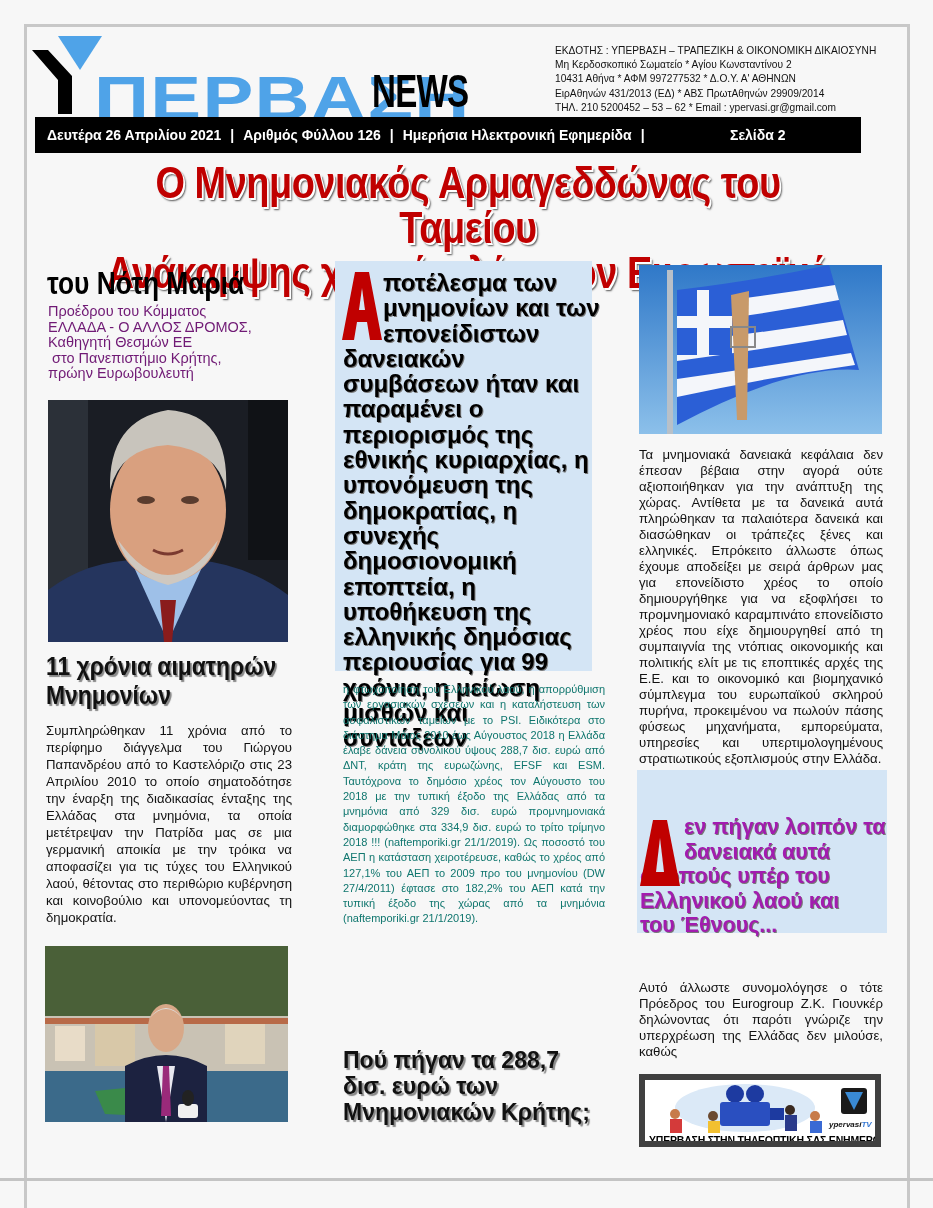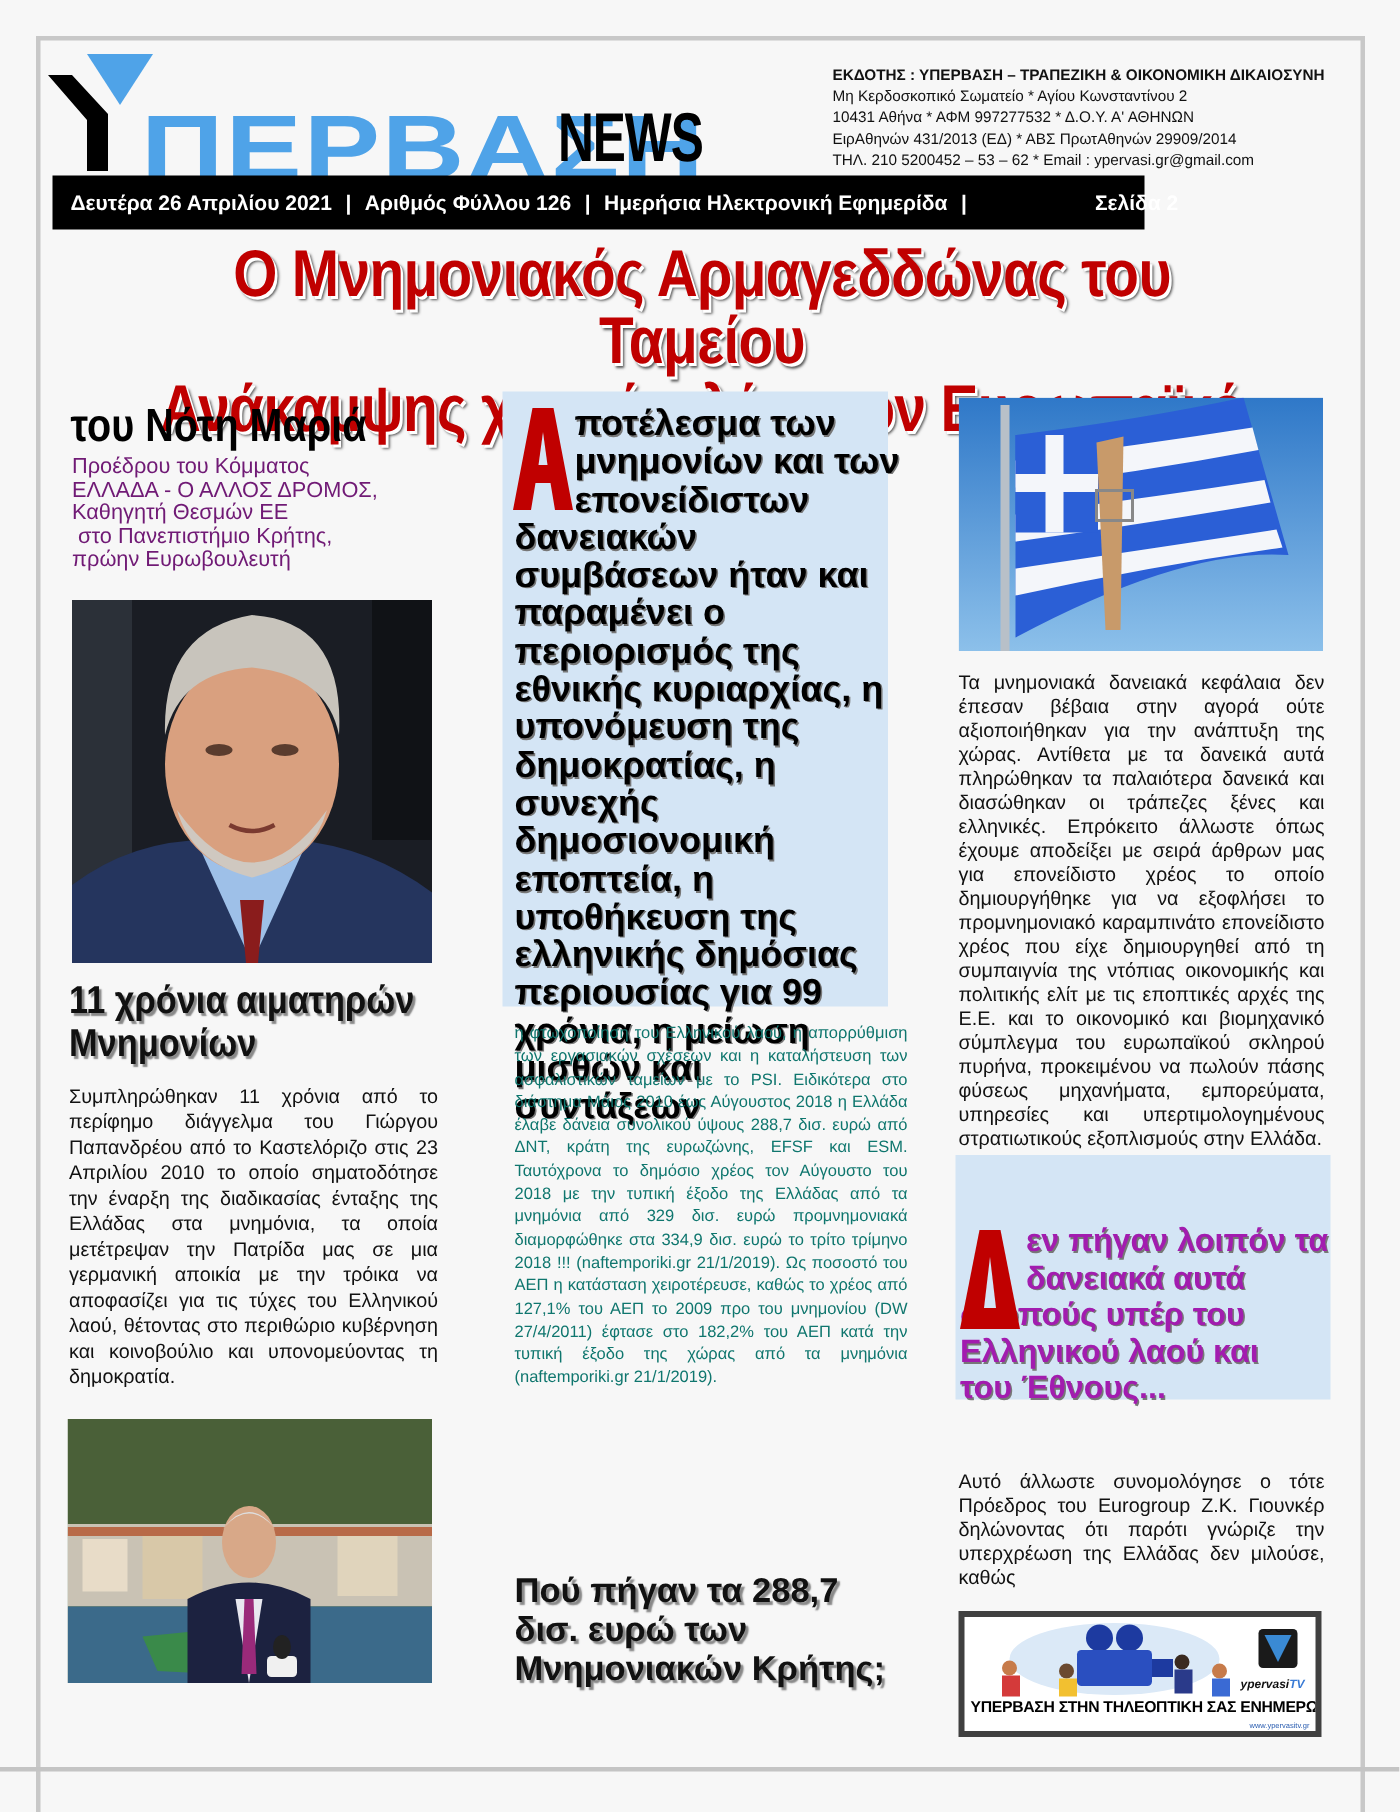--- a/index.html
+++ b/index.html
@@ -17,21 +17,21 @@
     .logo { position: absolute; left: 32px; top: 36px; width: 460px; height: 78px; }
     .logo .y-black { position: absolute; left: 0; top: 0; }
     .logo-text { position: absolute; left: 62px; top: 32px; font-family: "Liberation Sans", sans-serif; font-weight: 900; font-size: 61px; letter-spacing: 1px; line-height: 1; white-space: nowrap; }
     .logo-text .blue { color: #4fa3e8; font-weight: bold; transform: scaleX(1.25); transform-origin: left; display: inline-block; }
     .logo-news { position: absolute; left: 340px; top: 32px; font-family: "Liberation Sans Narrow", "Liberation Sans", sans-serif; font-weight: bold; font-size: 46px; color: #000; line-height: 1; transform: scaleX(0.72); transform-origin: left; letter-spacing: -1px; }
 
     .publisher { position: absolute; left: 555px; top: 44px; font-size: 10.2px; line-height: 14.2px; color: #111; }
     .publisher div { white-space: nowrap; }
 
     .infobar {
-      position: absolute; left: 35px; top: 117px; width: 728px; height: 36px; background: #000;
+      position: absolute; left: 35px; top: 117px; width: 826px; height: 36px; background: #000;
       color: #fff; font-weight: bold; font-size: 14px; display: flex; align-items: center; padding-left: 12px; white-space: nowrap;
     }
     .infobar .sep { margin: 0 9px; }
     .infobar .page-no { position: absolute; left: 695px; }
 
     
     .headline {
       position: absolute; left: 38px; top: 160px; width: 860px;
       font-family: "Liberation Sans Narrow", "Liberation Sans", sans-serif; font-weight: bold; color: #c00000;
       font-size: 44px; line-height: 45px; text-align: center;
@@ -59,21 +59,21 @@
 
     
     .flag-img { position: absolute; left: 639px; top: 265px; width: 243px; height: 169px; overflow: hidden; }
     .right-body { position: absolute; left: 639px; top: 447px; width: 244px; font-size: 13.2px; line-height: 16px; text-align: justify; color: #111; }
     .right-hl-box { position: absolute; left: 637px; top: 770px; width: 250px; height: 163px; background: #d4e5f5; z-index: 0; }
     .right-body, .right-sub, .right-body2 { z-index: 1; }
     .dropcap-d { position: absolute; left: 640px; top: 820px; width: 40px; height: 66px; }
     .right-sub { position: absolute; left: 640px; top: 815px; width: 250px; font-family: "Liberation Sans Narrow", "Liberation Sans", sans-serif; font-weight: bold; font-size: 21.5px; line-height: 24.5px; color: #a21caf; text-shadow: 1px 1px 0 #777; }
     .right-sub .ind { padding-left: 44px; white-space: nowrap; }
     .right-body2 { position: absolute; left: 639px; top: 980px; width: 244px; font-size: 13.2px; line-height: 16px; text-align: justify; color: #111; }
-    .tv-banner { position: absolute; left: 639px; top: 1074px; width: 242px; height: 84px; background: #fff; border: 4px solid #404040; overflow: hidden; }
+    .tv-banner { position: absolute; left: 639px; top: 1074px; width: 242px; height: 73px; background: #fff; border: 6px solid #404040; overflow: hidden; }
     .tv-banner .cap { position: absolute; left: 4px; top: 54px; width: 230px; font-family: "Liberation Sans Narrow", "Liberation Sans", sans-serif; font-weight: bold; font-size: 10.5px; color: #000; white-space: nowrap; letter-spacing: -0.2px; }
     .tv-banner .url { position: absolute; left: 190px; top: 70px; font-size: 5px; color: #2a5db0; }
     .tv-banner .brand { position: absolute; left: 184px; top: 40px; font-size: 8px; font-weight: bold; font-style: italic; color: #111; }
     .tv-banner .brand span { color: #3a7bd5; }
 
     .just-last { text-align-last: left; }
   </style>
 </head>
 <body>
 
@@ -85,21 +85,21 @@
     <polygon points="0,14 16,14 40,40 40,78 26,78 26,44" fill="#000"></polygon>
     <polygon points="26,0 70,0 48,34" fill="#4fa3e8"></polygon>
   </svg>
   <div class="logo-text">
     <span class="blue">ΠΕΡΒΑΣΗ</span>
   </div>
   <div class="logo-news">NEWS</div>
 </div>
 
 <div class="publisher">
-  <div style="font-weight:bold">ΕΚΔΟΤΗΣ : ΥΠΕΡΒΑΣΗ – ΤΡΑΠΕΖΙΚΗ &amp; ΟΙΚΟΝΟΜΙΚΗ ΔΙΚΑΙΟΣΥΝΗ</div>
+  <div style="font-weight:normal">ΕΚΔΟΤΗΣ : ΥΠΕΡΒΑΣΗ – ΤΡΑΠΕΖΙΚΗ &amp; ΟΙΚΟΝΟΜΙΚΗ ΔΙΚΑΙΟΣΥΝΗ</div>
   <div>Μη Κερδοσκοπικό Σωματείο * Αγίου Κωνσταντίνου 2</div>
   <div>10431 Αθήνα * ΑΦΜ 997277532 * Δ.Ο.Υ. Α' ΑΘΗΝΩΝ</div>
   <div>ΕιρΑθηνών 431/2013 (ΕΔ) * ΑΒΣ ΠρωτΑθηνών 29909/2014</div>
   <div>ΤΗΛ. 210 5200452 – 53 – 62 * Email : ypervasi.gr@gmail.com</div>
 </div>
 
 <div class="infobar">
   <span>Δευτέρα 26 Απριλίου 2021</span>
   <span class="sep">|</span>
   <span>Αριθμός Φύλλου 126</span>

